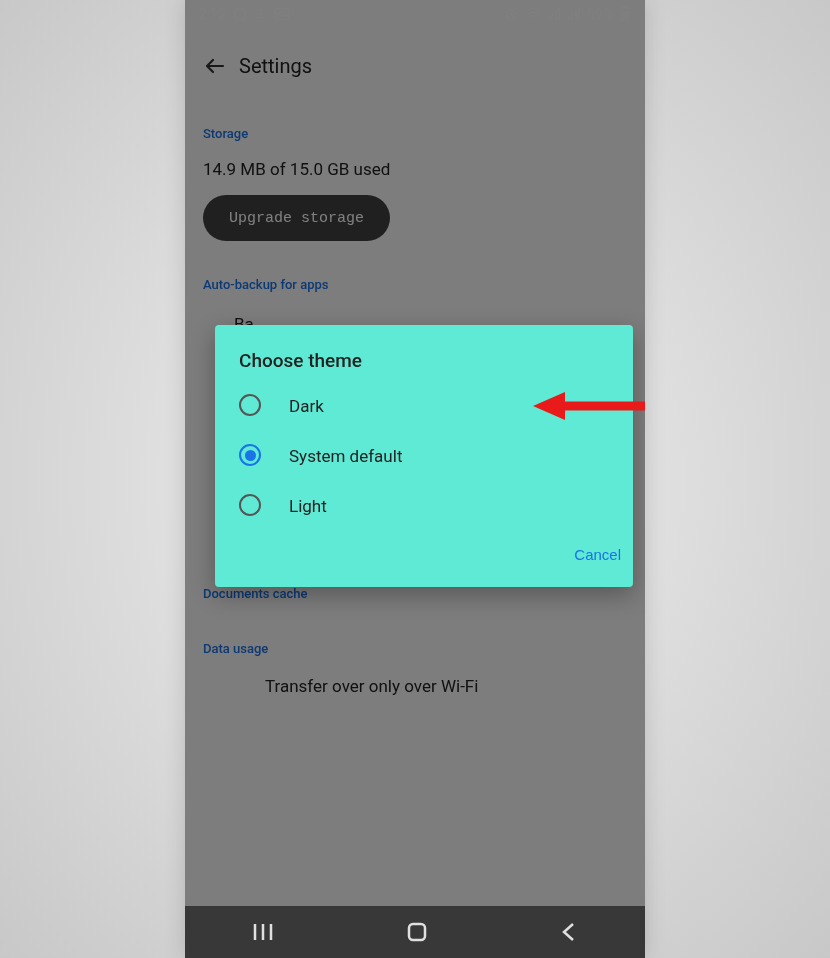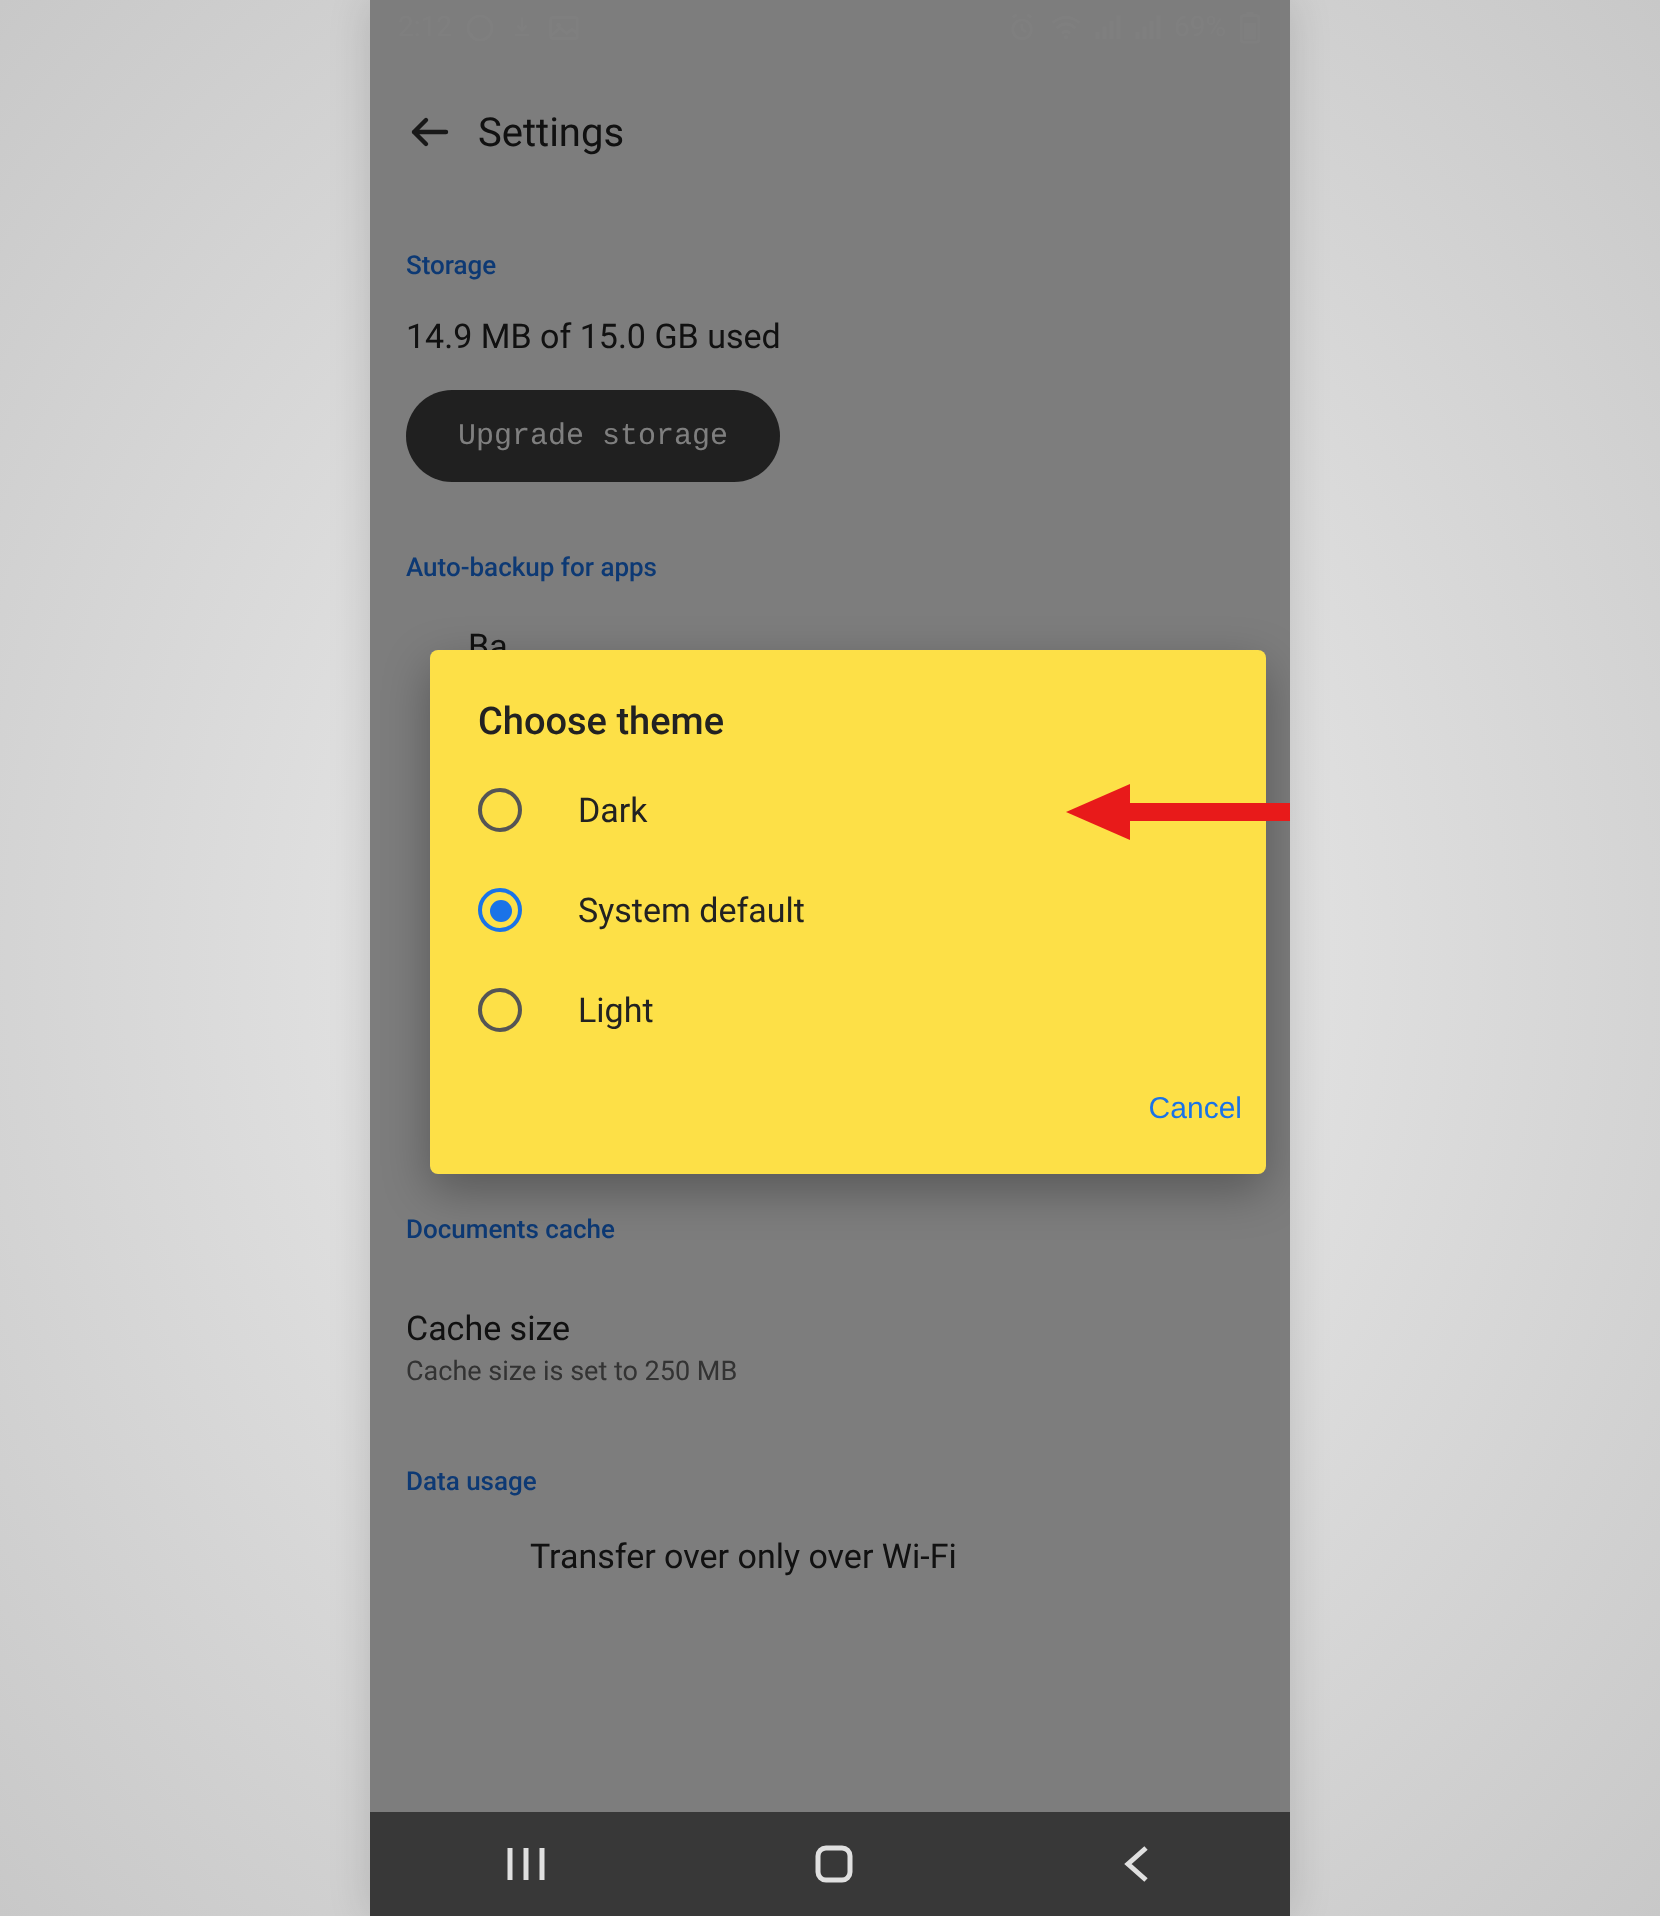--- a/index.html
+++ b/index.html
@@ -108,21 +108,21 @@
     z-index: 20;
   }
   .navbar svg { stroke: #e0e0e0; fill: none; }
   
   .dialog {
     position: absolute;
     z-index: 10;
     left: 30px;
     right: 12px;
     top: 325px;
-    background: #fde047;
+    background: #5eead4;
     border-radius: 4px;
     box-shadow: 0 8px 24px rgba(0,0,0,0.3);
     padding: 24px 0 14px 0;
   }
   .dialog-title {
     font-size: 19px;
     font-weight: 500;
     color: #222;
     padding: 0 24px 8px 24px;
   }
@@ -248,25 +248,21 @@
     <div class="item">
       <div class="item-title truncated">N</div>
     </div>
 
     <div class="section-header truncated">Th</div>
     <div class="item">
       <div class="item-title truncated">C</div>
       <div class="item-sub truncated">Sy</div>
     </div>
 
-    <div class="section-header" style="margin-top:50px">Documents cache</div>
-    <div class="item" style="margin-top:32px">
-      <div class="item-title">Cache size</div>
-      <div class="item-sub">Cache size is set to 250 MB</div>
-    </div>
+    <div class="section-header" style="margin-top:28px">Documents cache</div>
 
     <div class="section-header" style="margin-top:40px">Data usage</div>
     <div class="item truncated" style="margin-top:20px">
       <div class="item-title truncated">Transfer over only over Wi-Fi</div>
     </div>
 
   </div>
 
   <div class="dim"></div>
 

